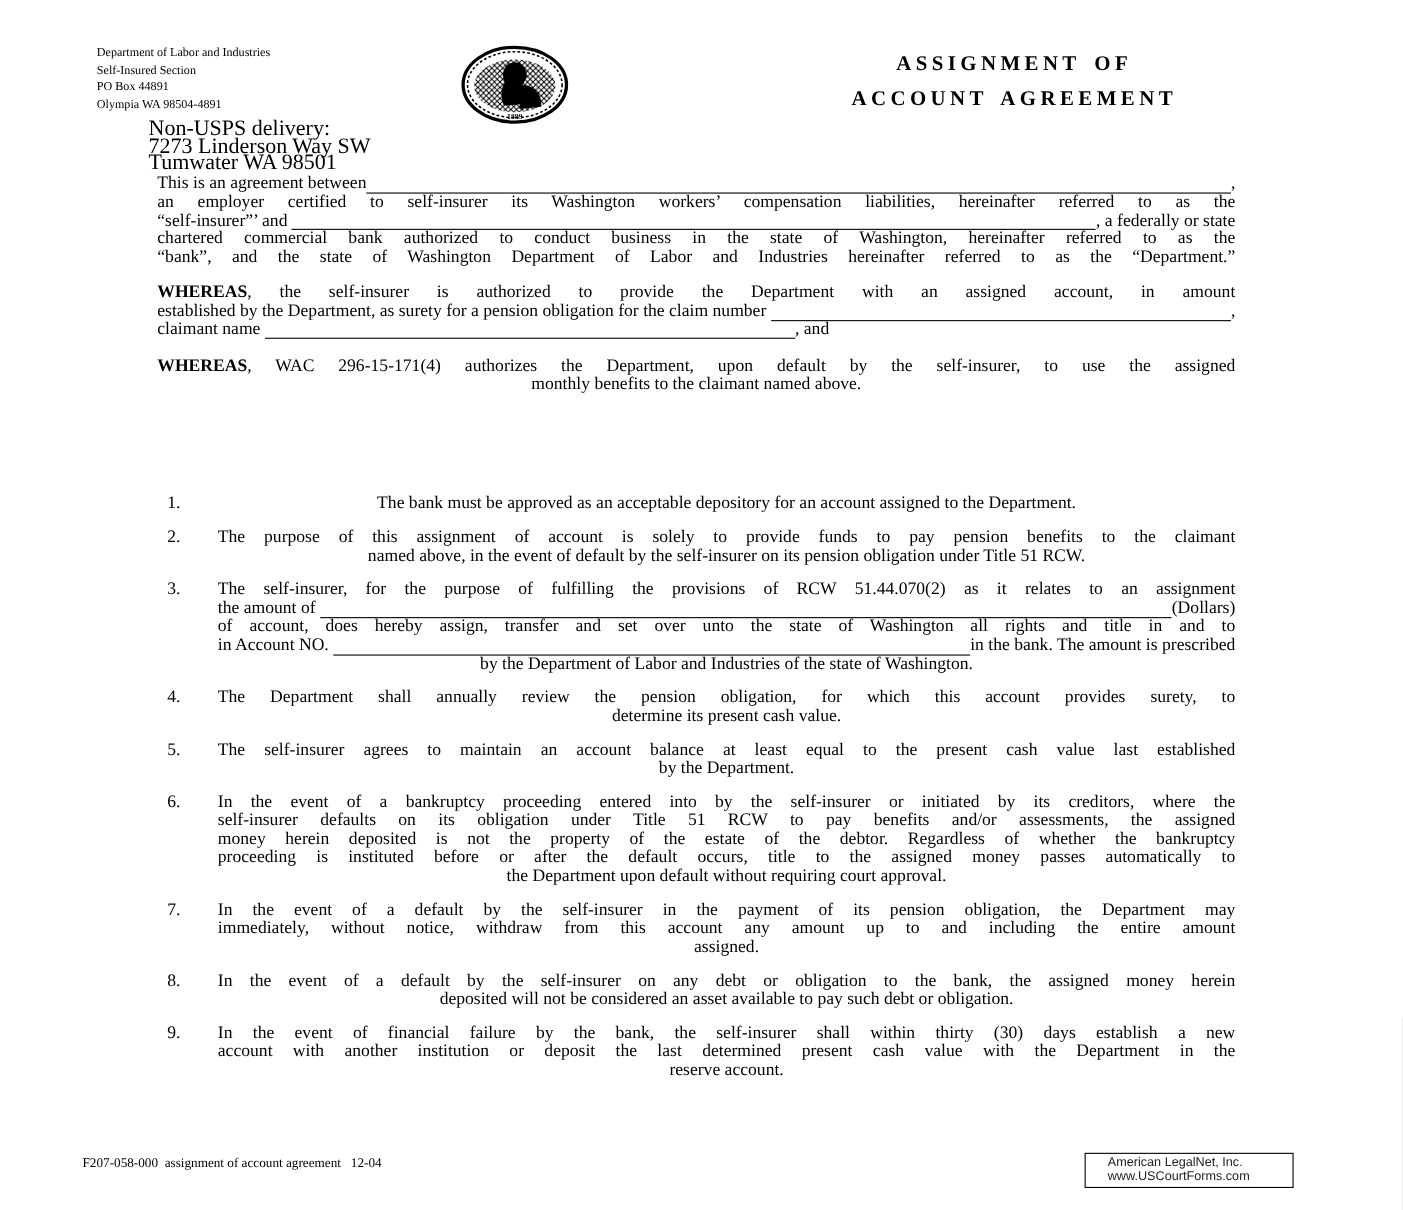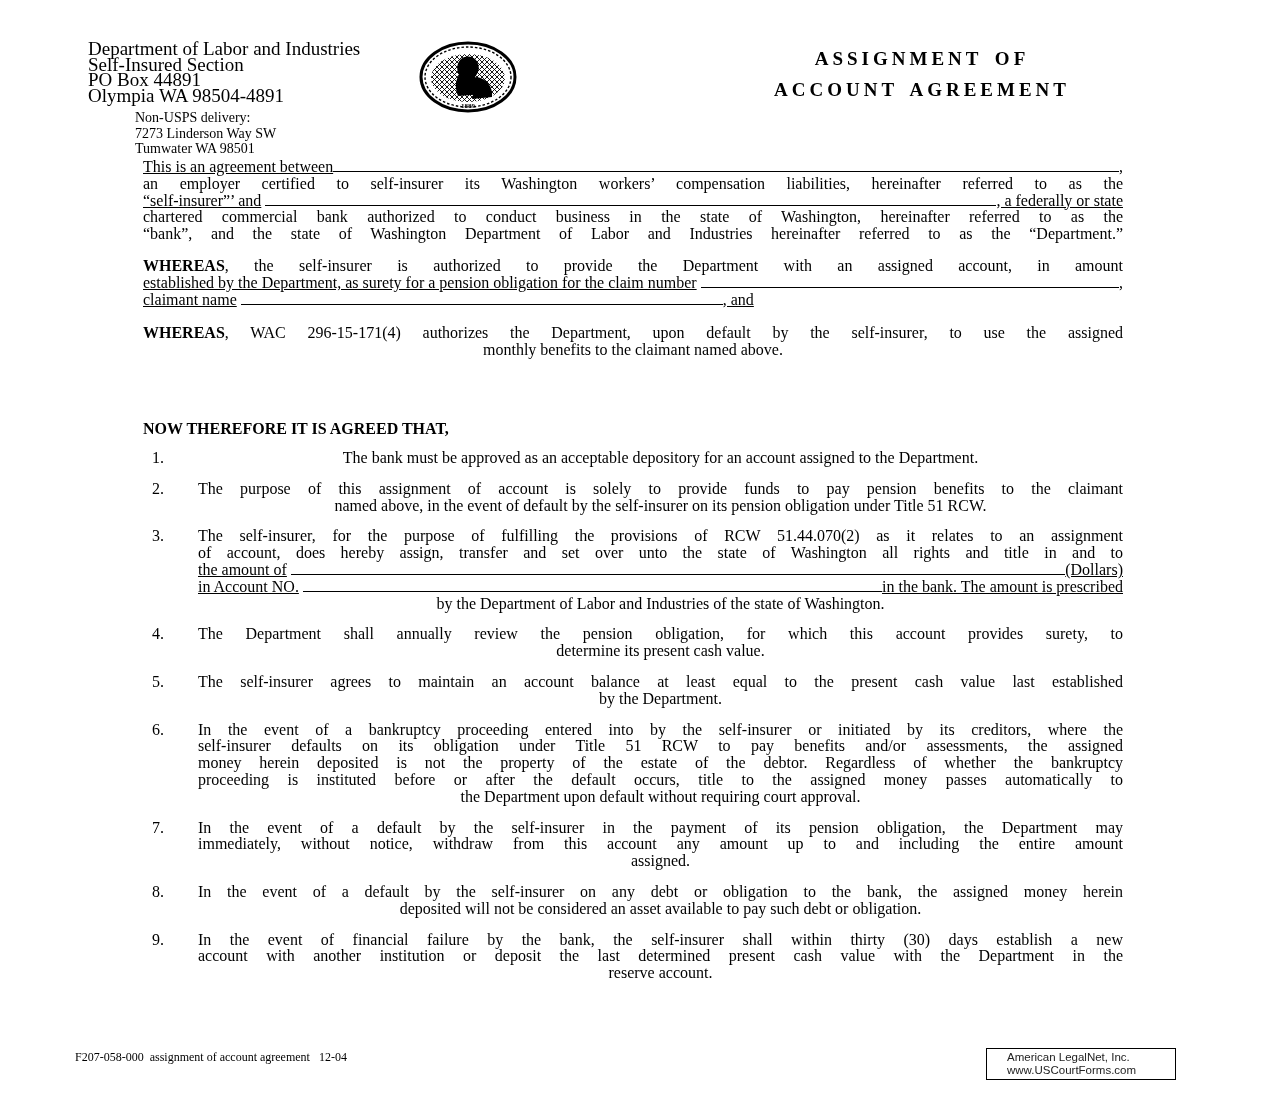--- a/index.html
+++ b/index.html
@@ -2,30 +2,30 @@
 <html><head>
 <meta charset="utf-8">
 <style>
   html,body{margin:0;padding:0;background:#e8e8e8;}
   .page{
     position:relative;width:1275px;height:1100px;background:#ffffff;color:#000;
     font-family:"Liberation Serif","DejaVu Serif",serif;font-size:16px;overflow:hidden;
   }
   .abs{position:absolute;}
   
-  .agency{left:88px;top:41px;line-height:15.5px;font-size:19px;}
-  .delivery{left:135px;top:110px;line-height:15.5px;font-size:14px;}
+  .agency{left:88px;top:41px;line-height:15.5px;font-size:11px;}
+  .delivery{left:135px;top:110px;line-height:15.5px;font-size:20px;}
   .doc-title{left:677px;top:43px;width:490px;text-align:center;font-weight:bold;
     font-size:19px;line-height:31px;letter-spacing:4px;word-spacing:4px;}
   .seal{left:417px;top:37px;text-align:center;}
   
   .body-col{left:143px;width:980px;}
   .line{line-height:16.8px;text-align:justify;text-align-last:justify;}
   .line.last{text-align:center;text-align-last:auto;}
-  .line.flexl{display:flex;align-items:flex-start;text-align:left;text-align-last:auto;text-decoration:underline;}
+  .line.flexl{display:flex;align-items:flex-end;text-align:left;text-align-last:auto;}
   .fillblank{flex:1 1 auto;height:12px;border-bottom:1.3px solid #000;}
   .fixblank{flex:0 0 auto;width:482px;height:12px;border-bottom:1.3px solid #000;}
   .gap-pre{margin-left:4px;}
   .heading{font-weight:bold;}
   
   .item{position:relative;margin-bottom:14px;}
   .item .num{position:absolute;left:9px;top:0;line-height:16.8px;}
   .item .itxt{margin-left:55px;}
   
   .form-id{left:75px;top:1050px;font-size:12px;white-space:pre;}
@@ -105,21 +105,20 @@
       <span class="fixblank gap-pre"></span>
       <span>, and</span>
     </div>
   </div>
 
   <div class="abs body-col" style="top:325px;">
     <div class="line"><b>WHEREAS</b><span>, WAC 296-15-171(4) authorizes the Department, upon default by the self-insurer, to use the assigned</span></div>
     <div class="line last">monthly benefits to the claimant named above.</div>
   </div>
 
-  <div class="abs body-col heading" style="top:420px;">NOW THEREFORE IT IS AGREED THAT,</div>
 
   <div class="abs body-col" style="top:450px;">
 
     <div class="item">
       <span class="num">1.</span>
       <div class="itxt">
         <div class="line last">The bank must be approved as an acceptable depository for an account assigned to the Department.</div>
       </div>
     </div>
 
@@ -128,26 +127,26 @@
       <div class="itxt">
         <div class="line">The purpose of this assignment of account is solely to provide funds to pay pension benefits to the claimant</div>
         <div class="line last">named above, in the event of default by the self-insurer on its pension obligation under Title 51 RCW.</div>
       </div>
     </div>
 
     <div class="item">
       <span class="num">3.</span>
       <div class="itxt">
         <div class="line">The self-insurer, for the purpose of fulfilling the provisions of RCW 51.44.070(2) as it relates to an assignment</div>
-        <div class="line">of account, does hereby assign, transfer and set over unto the state of Washington all rights and title in and to</div>
         <div class="line flexl">
           <span>the amount of</span>
           <span class="fillblank gap-pre"></span>
           <span>(Dollars)</span>
         </div>
+        <div class="line">of account, does hereby assign, transfer and set over unto the state of Washington all rights and title in and to</div>
         <div class="line flexl">
           <span>in Account NO.</span>
           <span class="fillblank gap-pre"></span>
           <span>in the bank.  The amount is prescribed</span>
         </div>
         <div class="line last">by the Department of Labor and Industries of the state of Washington.</div>
       </div>
     </div>
 
     <div class="item">

